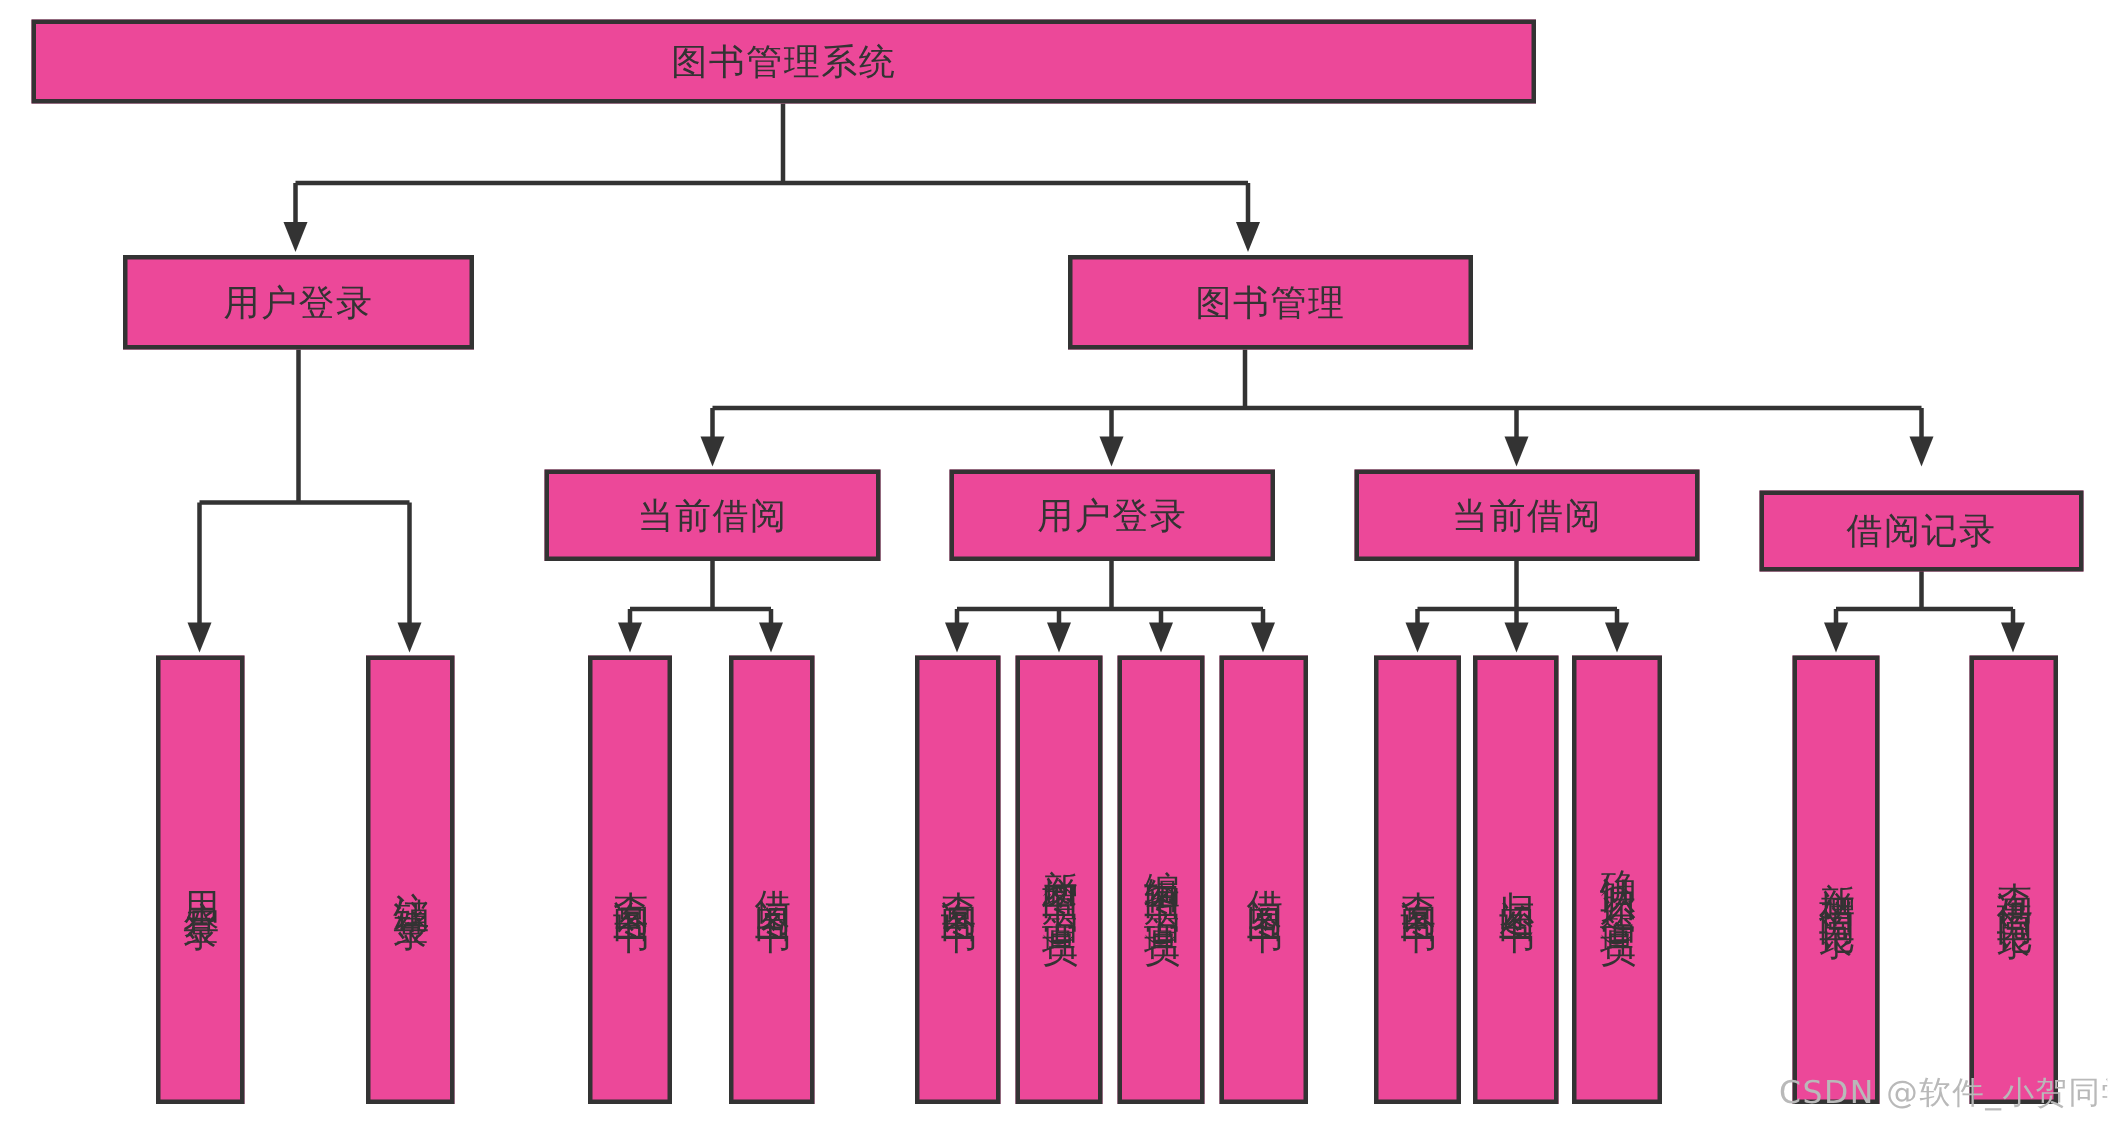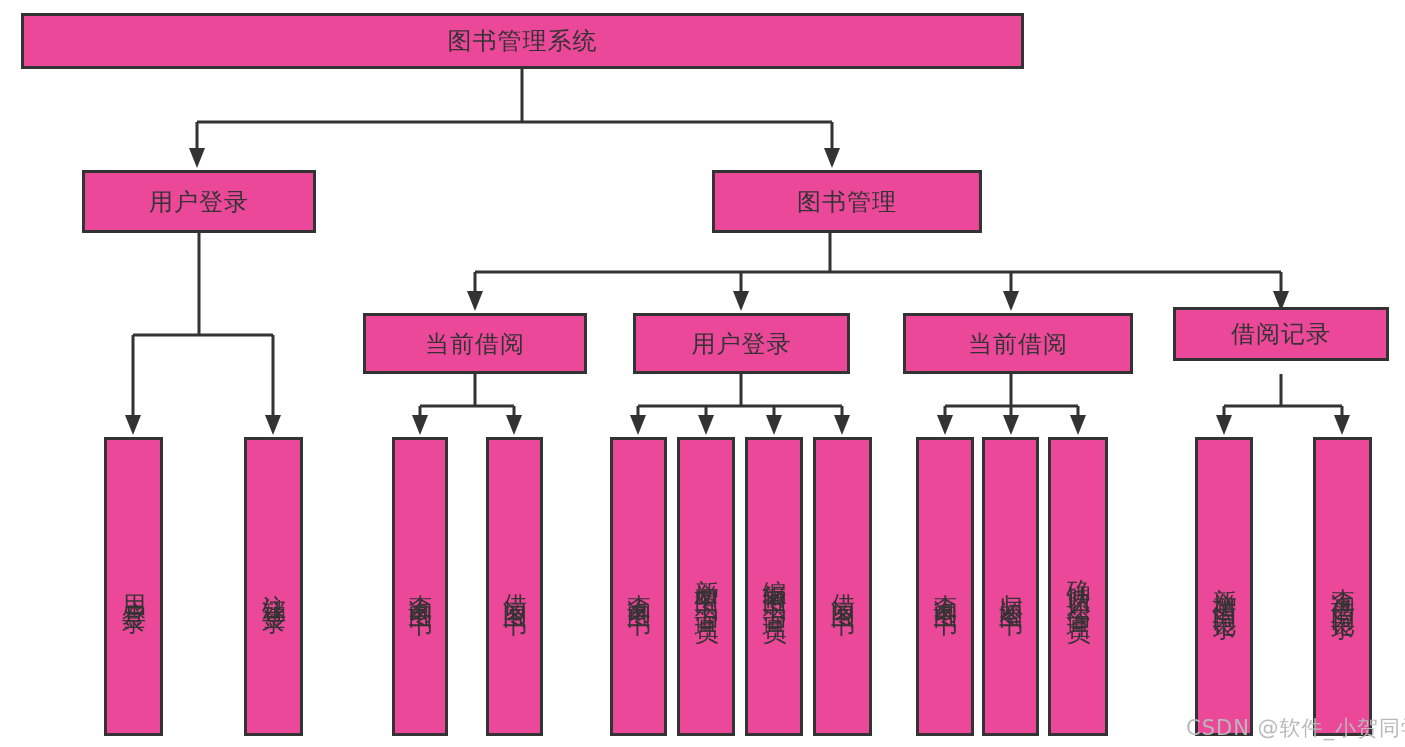--- a/index.html
+++ b/index.html
@@ -79,21 +79,21 @@
 
   <div class="node h" style="left:363px;top:313px;width:224px;height:61px">
     <span>当前借阅</span>
   </div>
   <div class="node h" style="left:633px;top:313px;width:217px;height:61px">
     <span>用户登录</span>
   </div>
   <div class="node h" style="left:903px;top:313px;width:230px;height:61px">
     <span>当前借阅</span>
   </div>
-  <div class="node h" style="left:1173px;top:307px;width:216px;height:54px">
+  <div class="node h" style="left:1173px;top:327px;width:216px;height:54px">
     <span>借阅记录</span>
   </div>
 
   <div class="node v" style="left:104px;top:437px;width:59px;height:299px">
     <span>用户登录</span>
   </div>
   <div class="node v" style="left:244px;top:437px;width:59px;height:299px">
     <span>注销登录</span>
   </div>
 

